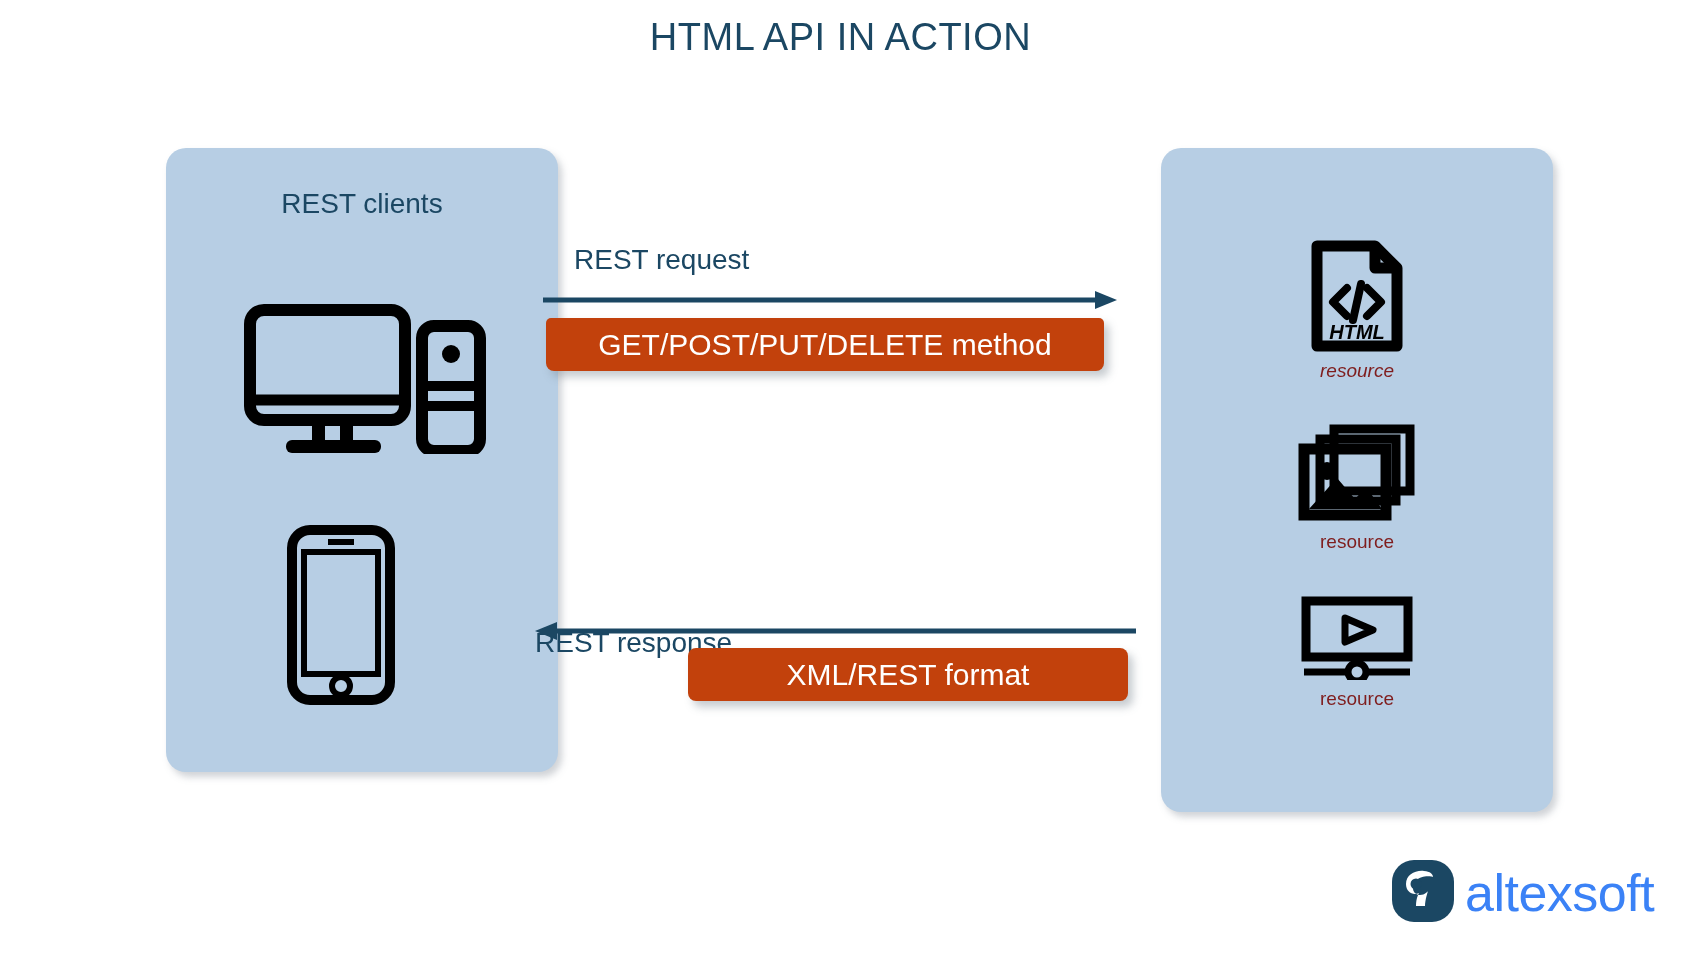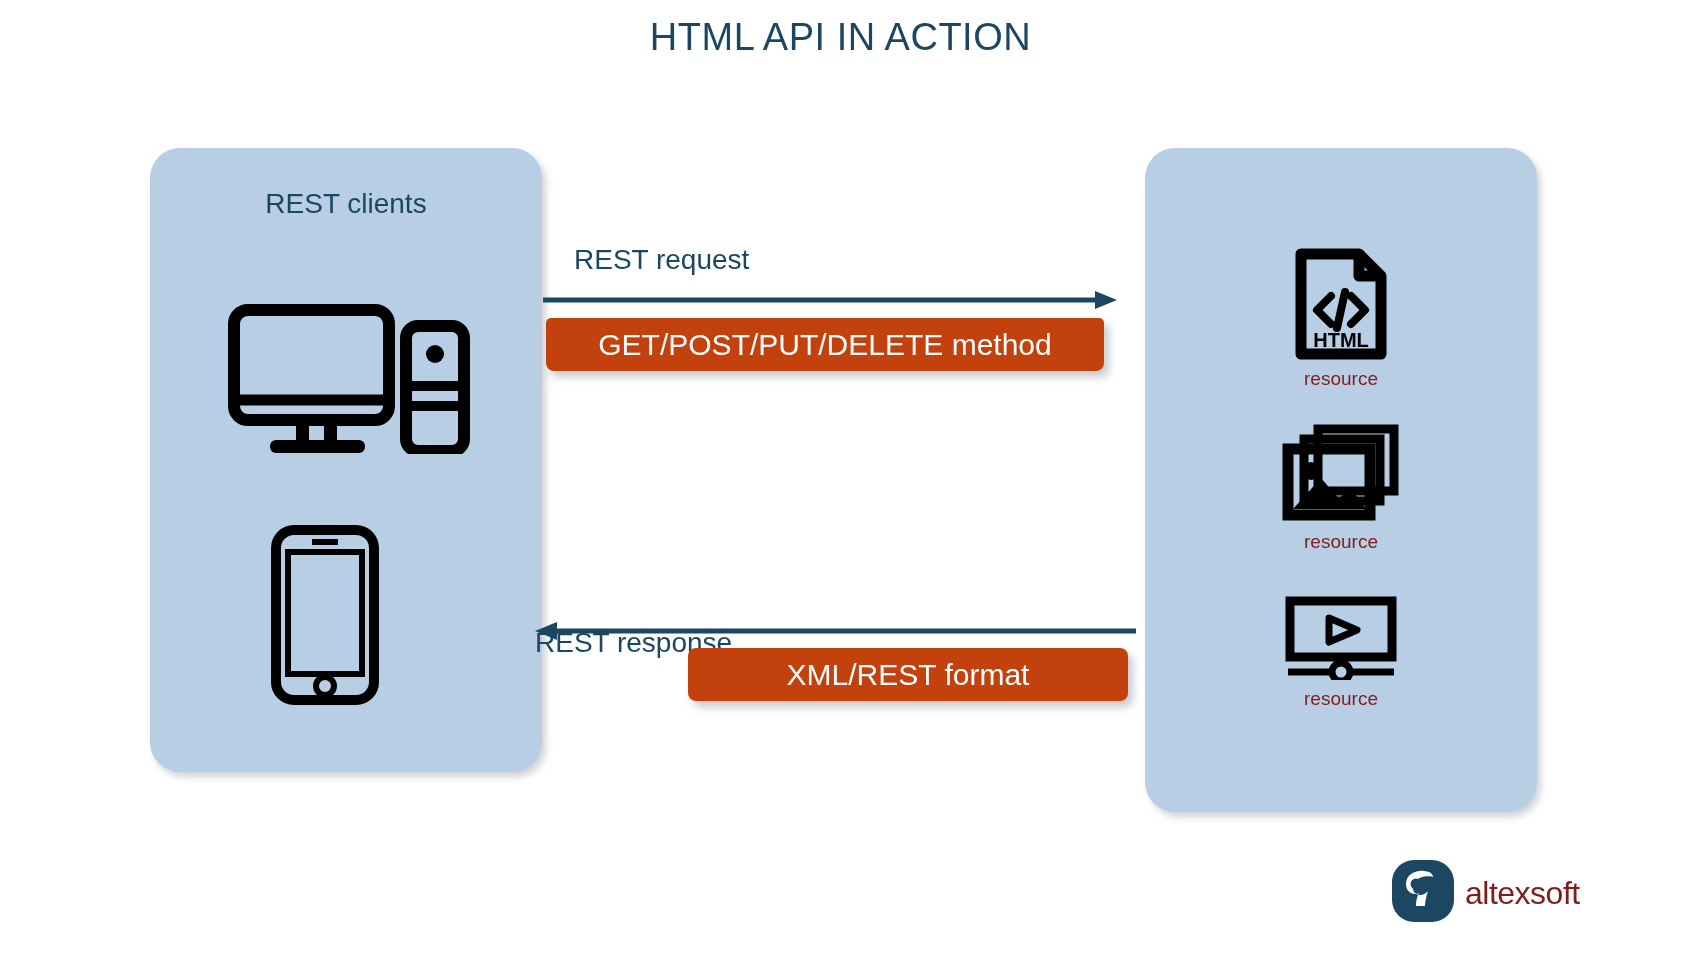--- a/index.html
+++ b/index.html
@@ -26,22 +26,23 @@
     font-size: 38px;
     letter-spacing: 0.5px;
     color: #1b4763;
     font-weight: 400;
   }
 
   
   .panel {
     position: absolute;
     background: #b7cee4;
-    border-radius: 30px;
+    border-radius: 20px;
     box-shadow: 4px 5px 7px rgba(120,130,140,0.35);
+    margin-left: 16px;
   }
   #clients-panel {
     left: 150px;
     top: 148px;
     width: 392px;
     height: 624px;
   }
   #server-panel {
     left: 1145px;
     top: 148px;
@@ -85,21 +86,21 @@
   .resource-icon-wrap {
     display: block;
     margin: 0 auto;
   }
   .resource-label {
     display: block;
     font-size: 19px;
     color: #7f1d1d;
     margin-top: 4px;
   }
-  #resource-html   { top: 100px; }
+  #resource-html   { top: 92px; font-style: italic; }
   #resource-image  { top: 275px; }
   #resource-video  { top: 448px; }
 
   
   .flow-label {
     position: absolute;
     font-size: 28px;
     color: #1b4763;
     white-space: nowrap;
   }
@@ -141,22 +142,22 @@
   #logo {
     position: absolute;
     left: 1392px;
     top: 860px;
     display: flex;
     align-items: center;
     gap: 11px;
   }
   #logo-mark { display: block; }
   #logo-text {
-    font-size: 32px;
-    color: #7f1d1d;
+    font-size: 52px;
+    color: #3b82f6;
     letter-spacing: -0.5px;
     line-height: 1;
   }
 </style>
 </head>
 <body>
 
 <div id="page-title">HTML API IN ACTION</div>
 
 <div class="panel" id="clients-panel">

